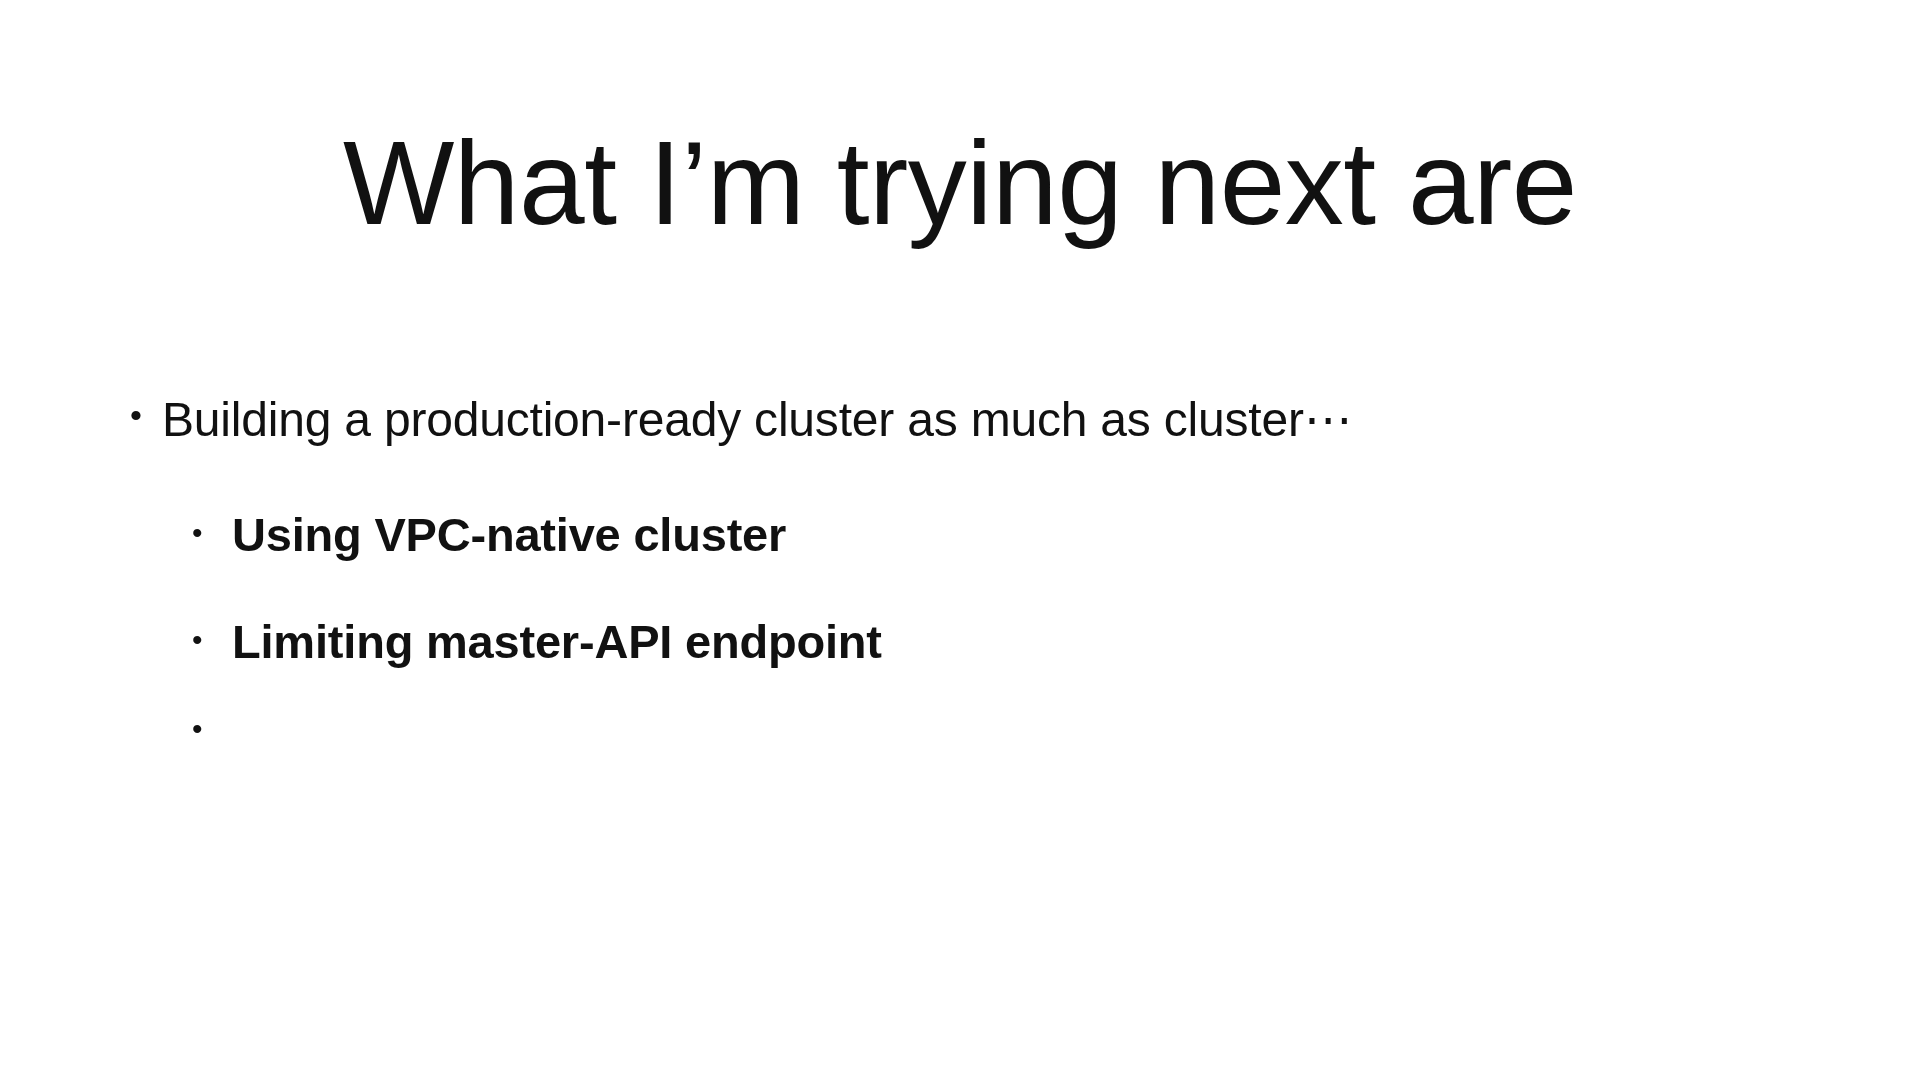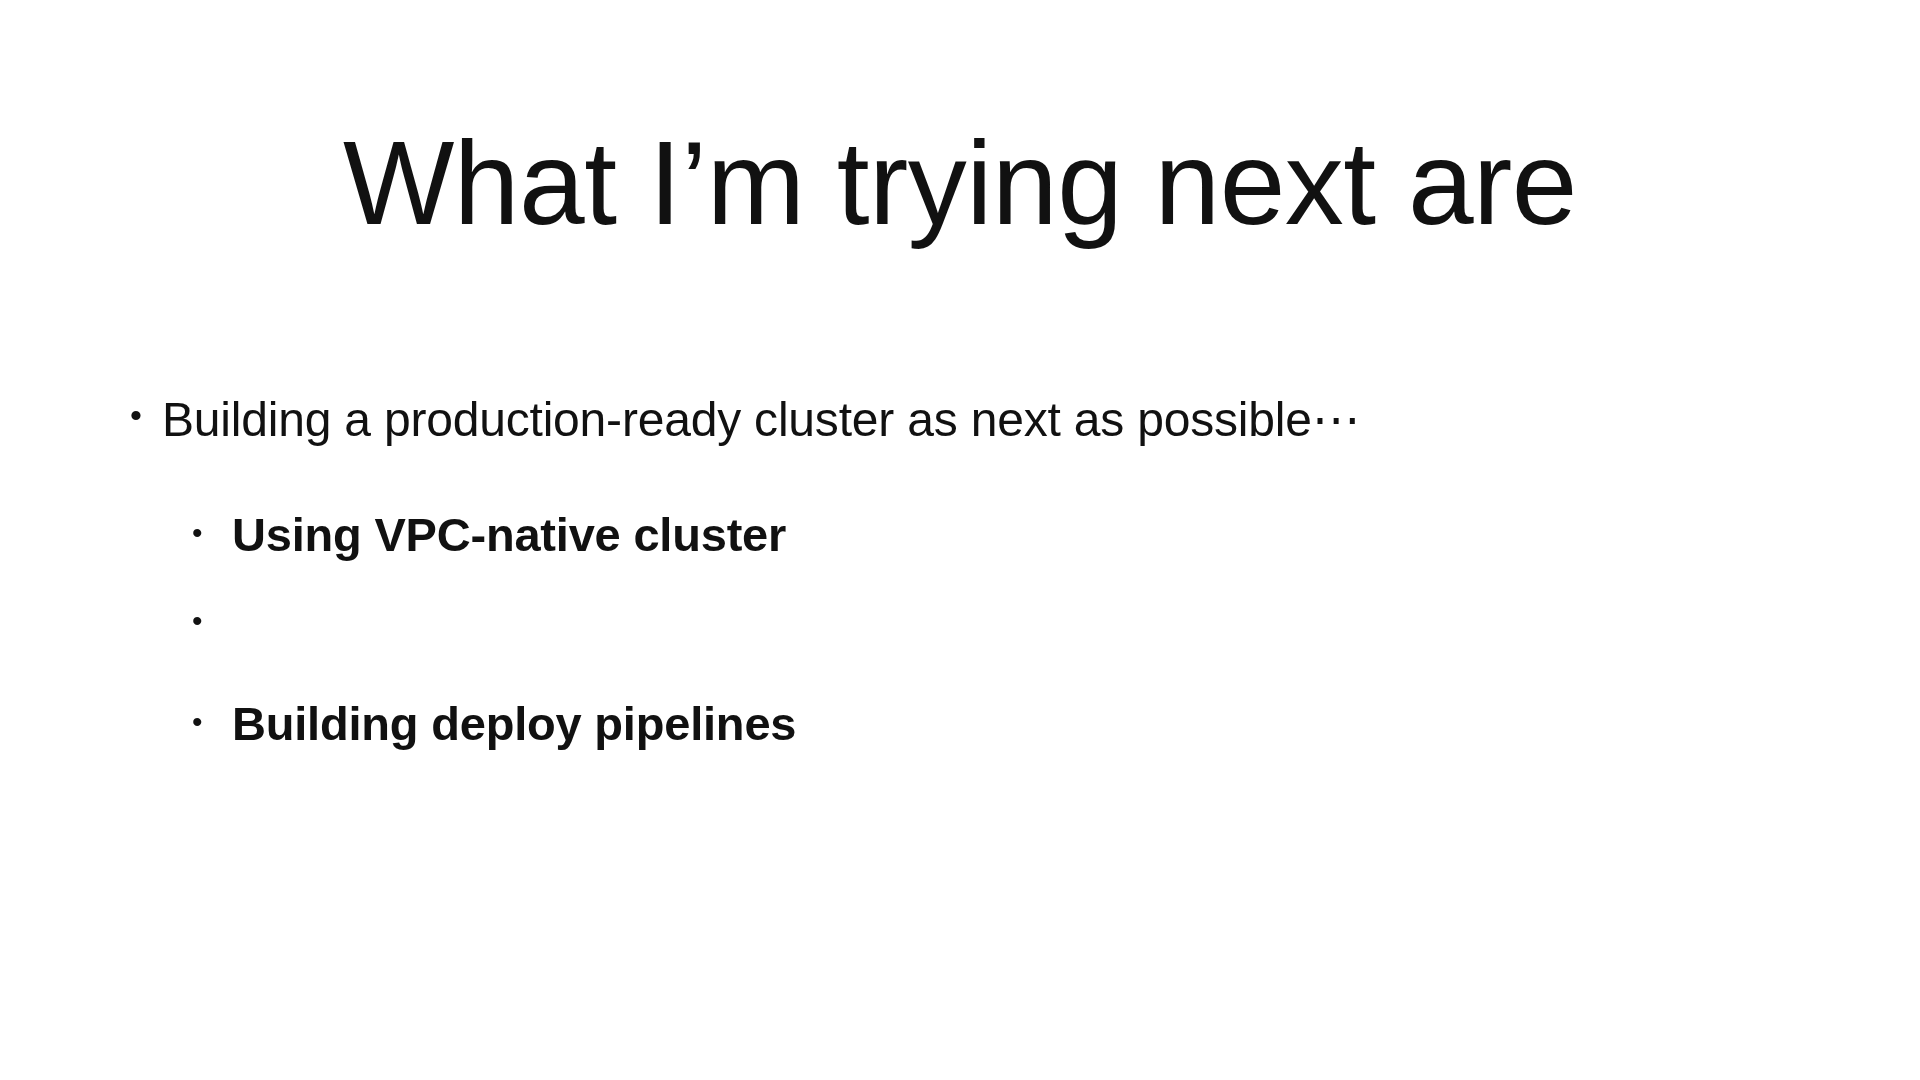--- a/index.html
+++ b/index.html
@@ -107,32 +107,32 @@
 <body>
 
 <div class="slide">
 
   <h1 class="slide-title">What I’m trying next are</h1>
 
   <div class="body-block">
 
     <div class="bullet-row level-1">
       <span class="bullet-marker">•</span>
-      <span class="bullet-text">Building a production-ready cluster as next as possible⋯</span>
+      <span class="bullet-text">Building a production-ready cluster as much as cluster⋯</span>
     </div>
 
     <div class="bullet-row level-2">
       <span class="bullet-marker">•</span>
       <span class="bullet-text">Using VPC-native cluster</span>
     </div>
 
     <div class="bullet-row level-2">
       <span class="bullet-marker">•</span>
+      <span class="bullet-text">Limiting master-API endpoint</span>
     </div>
 
     <div class="bullet-row level-2">
       <span class="bullet-marker">•</span>
-      <span class="bullet-text">Building deploy pipelines</span>
     </div>
 
   </div>
 
 </div>
 
 </body></html>

